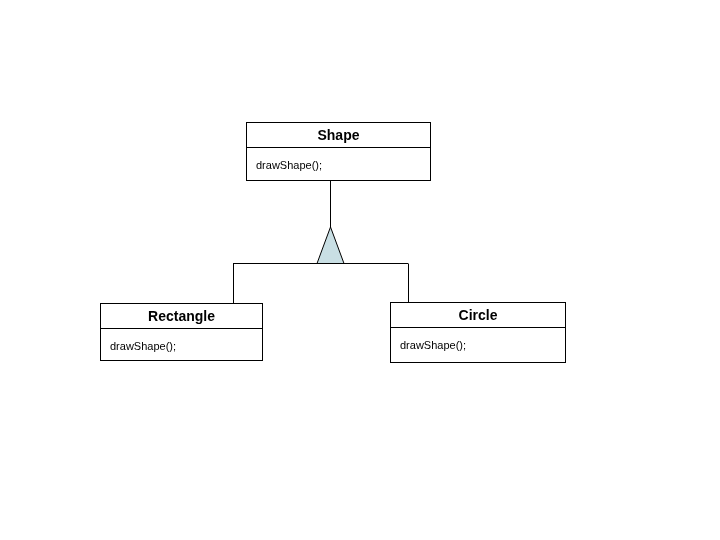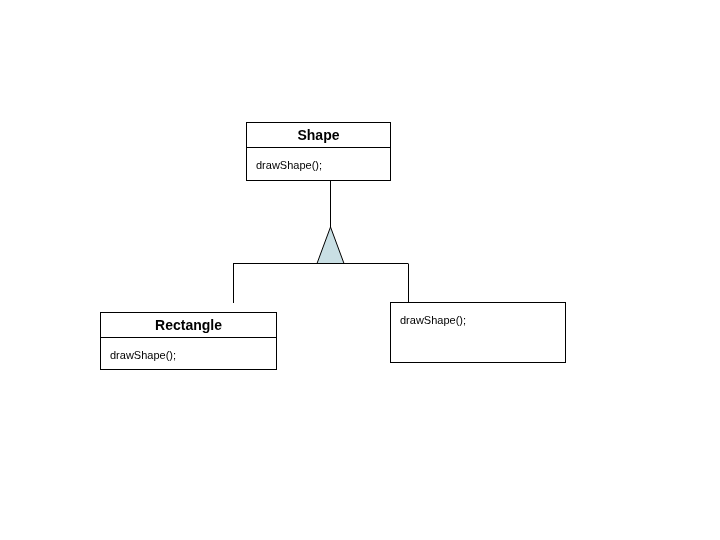--- a/index.html
+++ b/index.html
@@ -40,22 +40,22 @@
     white-space: nowrap;
   }
   .class-body {
     box-sizing: border-box;
     font-size: 11px;
     line-height: 18px;
     padding: 8px 8px 6px 9px;
     text-align: left;
     white-space: nowrap;
   }
-  .box-shape     { left: 246px; top: 122px; width: 145px; height: 59px; }
-  .box-rectangle { left: 100px; top: 303px; width: 177px; height: 58px; margin-top: 9px; }
+  .box-shape     { left: 246px; top: 122px; width: 185px; height: 59px; }
+  .box-rectangle { left: 100px; top: 303px; width: 163px; height: 58px; }
   .box-circle    { left: 390px; top: 302px; width: 176px; height: 61px; }
 </style>
 </head>
 <body>
 
 <div class="canvas">
 
   <svg class="connector-layer" viewBox="0 0 720 540">
 
     <line x1="330.5" y1="181" x2="330.5" y2="227" stroke="#000000" stroke-width="1"></line>
@@ -73,16 +73,17 @@
     <div class="class-header">Shape</div>
     <div class="class-body">drawShape();</div>
   </div>
 
   <div class="class-box box-rectangle">
     <div class="class-header">Rectangle</div>
     <div class="class-body">drawShape();</div>
   </div>
 
   <div class="class-box box-circle">
+    <div class="class-header">Circle</div>
     <div class="class-body">drawShape();</div>
   </div>
 
 </div>
 
 </body></html>

